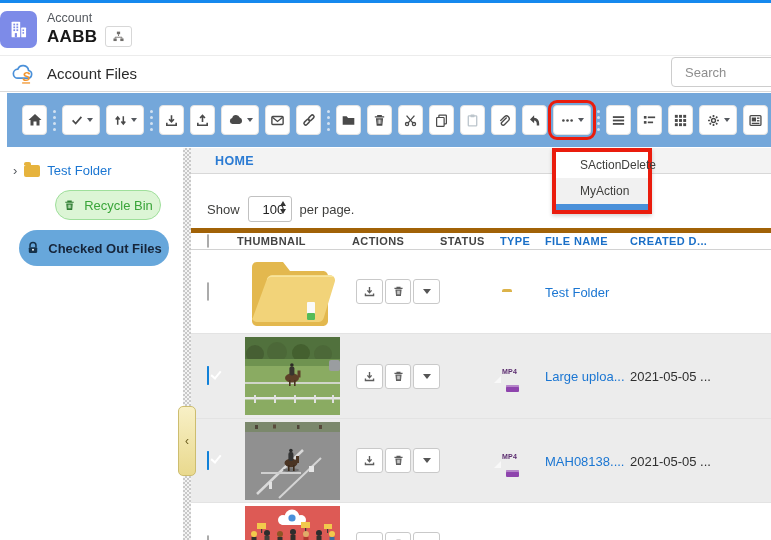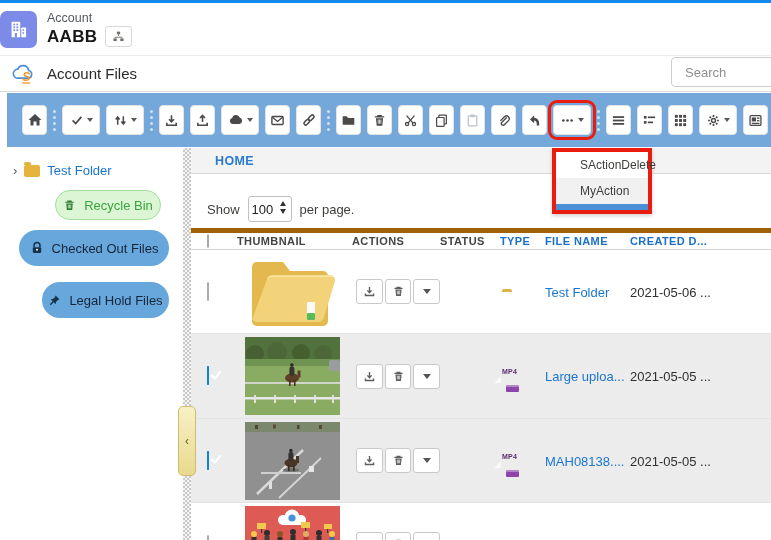--- a/index.html
+++ b/index.html
@@ -45,32 +45,32 @@
   .sidebar { width:183px; background:#fff; padding-top:12px; }
   .tree-item { display:flex; align-items:center; gap:7px; padding-left:13px; font-size:13px; height:20px; cursor:pointer; }
   .chevron-right { color:#54585e; font-size:13px; }
   .mini-folder { width:16px; height:12px; background:#e6b33d; border-radius:2px; position:relative; margin-top:2px; }
   .mini-folder::before { content:""; position:absolute; top:-3px; left:0; width:7px; height:3px; background:#e6b33d; border-radius:2px 2px 0 0; }
   .tree-label { color:#1b76d2; }
 
   .pill { display:flex; align-items:center; justify-content:center; gap:8px; border-radius:18px; font-size:13px; cursor:pointer; }
   .pill-green { width:106px; height:30px; background:#dcf5d5; border:1px solid #9fdf9b; color:#3aa53a; margin:10px 22px 0 auto; }
   .pill-blue { background:#67a7db; color:#16253a; height:36px; }
-  .pill-blue.b1 { width:150px; margin:10px 14px 16px auto; }
+  .pill-blue.b1 { width:150px; margin:10px 14px 10px auto;font-weight:bold; }
   .pill-blue.b2 { width:127px; margin:10px 14px 0 auto; }
 
   .splitter { width:8px; position:relative; background:repeating-conic-gradient(#c9c9c9 0% 25%, #f4f4f4 0% 50%) 0 0 / 4px 4px; }
   .collapse-handle { position:absolute; top:258px; left:-5px; width:18px; height:70px; background:linear-gradient(#f8f0c6,#e9d98e); border:1px solid #cdbd6f; border-radius:5px; display:flex; align-items:center; justify-content:center; color:#6b5d1e; font-size:12px; cursor:pointer; z-index:5; }
 
   .content { flex:1; background:#fff; overflow:hidden; }
   .home-bar { height:26px; background:#f3f3f3; border-bottom:1px solid #d8d8d8; display:flex; align-items:center; padding-left:24px; }
   .home-link { font-size:12.5px; font-weight:600; color:#2b7bd3; letter-spacing:.4px; cursor:pointer; }
 
   .show-row { margin:22px 0 0 16px; display:flex; align-items:center; gap:8px; font-size:13px; color:#3e3e3c; height:26px; }
-  .page-size-box { width:44px; height:26px; border:1px solid #c1c1c1; border-radius:3px; position:relative; display:flex; align-items:center; padding-left:3px; font-size:13px; color:#222; background:#fff; }
+  .page-size-box { width:44px; height:26px; border:1px solid #c1c1c1; border-radius:3px; position:relative; display:flex; align-items:center; padding-left:14px; font-size:13px; color:#222; background:#fff; }
   .spinner { position:absolute; right:5px; top:4px; display:flex; flex-direction:column; gap:3px; cursor:pointer; }
   .spin-up { width:0; height:0; border-left:3.5px solid transparent; border-right:3.5px solid transparent; border-bottom:5px solid #333; }
   .spin-down { width:0; height:0; border-left:3.5px solid transparent; border-right:3.5px solid transparent; border-top:5px solid #333; }
 
   .grid-cols { display:grid; grid-template-columns:46px 115px 88px 60px 45px 85px 1fr; align-items:center; }
   .table-header { height:22px; margin-top:6px; border-top:5px solid #a16207; border-bottom:1px solid #d2d2d2; font-size:11px; font-weight:bold; color:#444; letter-spacing:.4px; }
   .table-header .col-blue { color:#1a6fc7; cursor:pointer; }
   .c-check { padding-left:16px; }
 
   .trow { border-bottom:1px solid #e3e3e3; background:#fff; }
@@ -354,26 +354,20 @@
         <span>Recycle Bin</span>
       </div>
       <div class="pill pill-blue b1">
         <svg width="14" height="14" viewBox="0 0 16 16">
             <path d="M4.6 7V5.2a3.4 3.4 0 0 1 6.8 0V7" fill="none" stroke="#15324b" stroke-width="1.7"></path>
             <rect x="3.2" y="7" width="9.6" height="6.6" rx="1.2" fill="#15324b"></rect>
             <circle cx="8" cy="10" r="1.1" fill="#fff"></circle>
           </svg>
         <span>Checked Out Files</span>
       </div>
-      <div class="pill pill-blue b2">
-        <svg width="13" height="13" viewBox="0 0 16 16">
-            <path d="M9.3 1.8 14.2 6.7 12.2 7.3 9.8 9.7 9.4 12.6 7 10.2 3.4 13.8 2.2 12.6 5.8 9 3.4 6.6 6.3 6.2 8.7 3.8Z" fill="#15324b"></path>
-          </svg>
-        <span>Legal Hold Files</span>
-      </div>
     </div>
 
     <div class="splitter">
       <div class="collapse-handle">
         <span>‹</span>
       </div>
     </div>
 
     <div class="content">
       <div class="home-bar">
@@ -427,21 +421,20 @@
                 <path d="M6.6 7v4.5M8 7v4.5M9.4 7v4.5" stroke="#fff" stroke-width="0.8"></path>
               </svg>
             </span>
           <span class="abtn">
               <span class="acaret"></span>
             </span>
         </div>
         <div class="c-status"></div>
         <div class="c-type"><span class="folder-type"></span></div>
         <div><span class="file-link">Test Folder</span></div>
-        <div><span class="date-text">2021-05-06 ...</span></div>
       </div>
 
       <div class="grid-cols trow selected r2">
         <div class="c-check"><span class="cb checked" aria-checked="true"></span></div>
         <div class="c-thumb">
           <svg class="thumb" width="95" height="78" viewBox="0 0 95 78">
             <rect width="95" height="78" fill="#8aab62"></rect>
             <rect width="95" height="24" fill="#51713d"></rect>
             <circle cx="10" cy="17" r="9" fill="#465f33"></circle>
               <circle cx="32" cy="15" r="10" fill="#4c6838"></circle>

